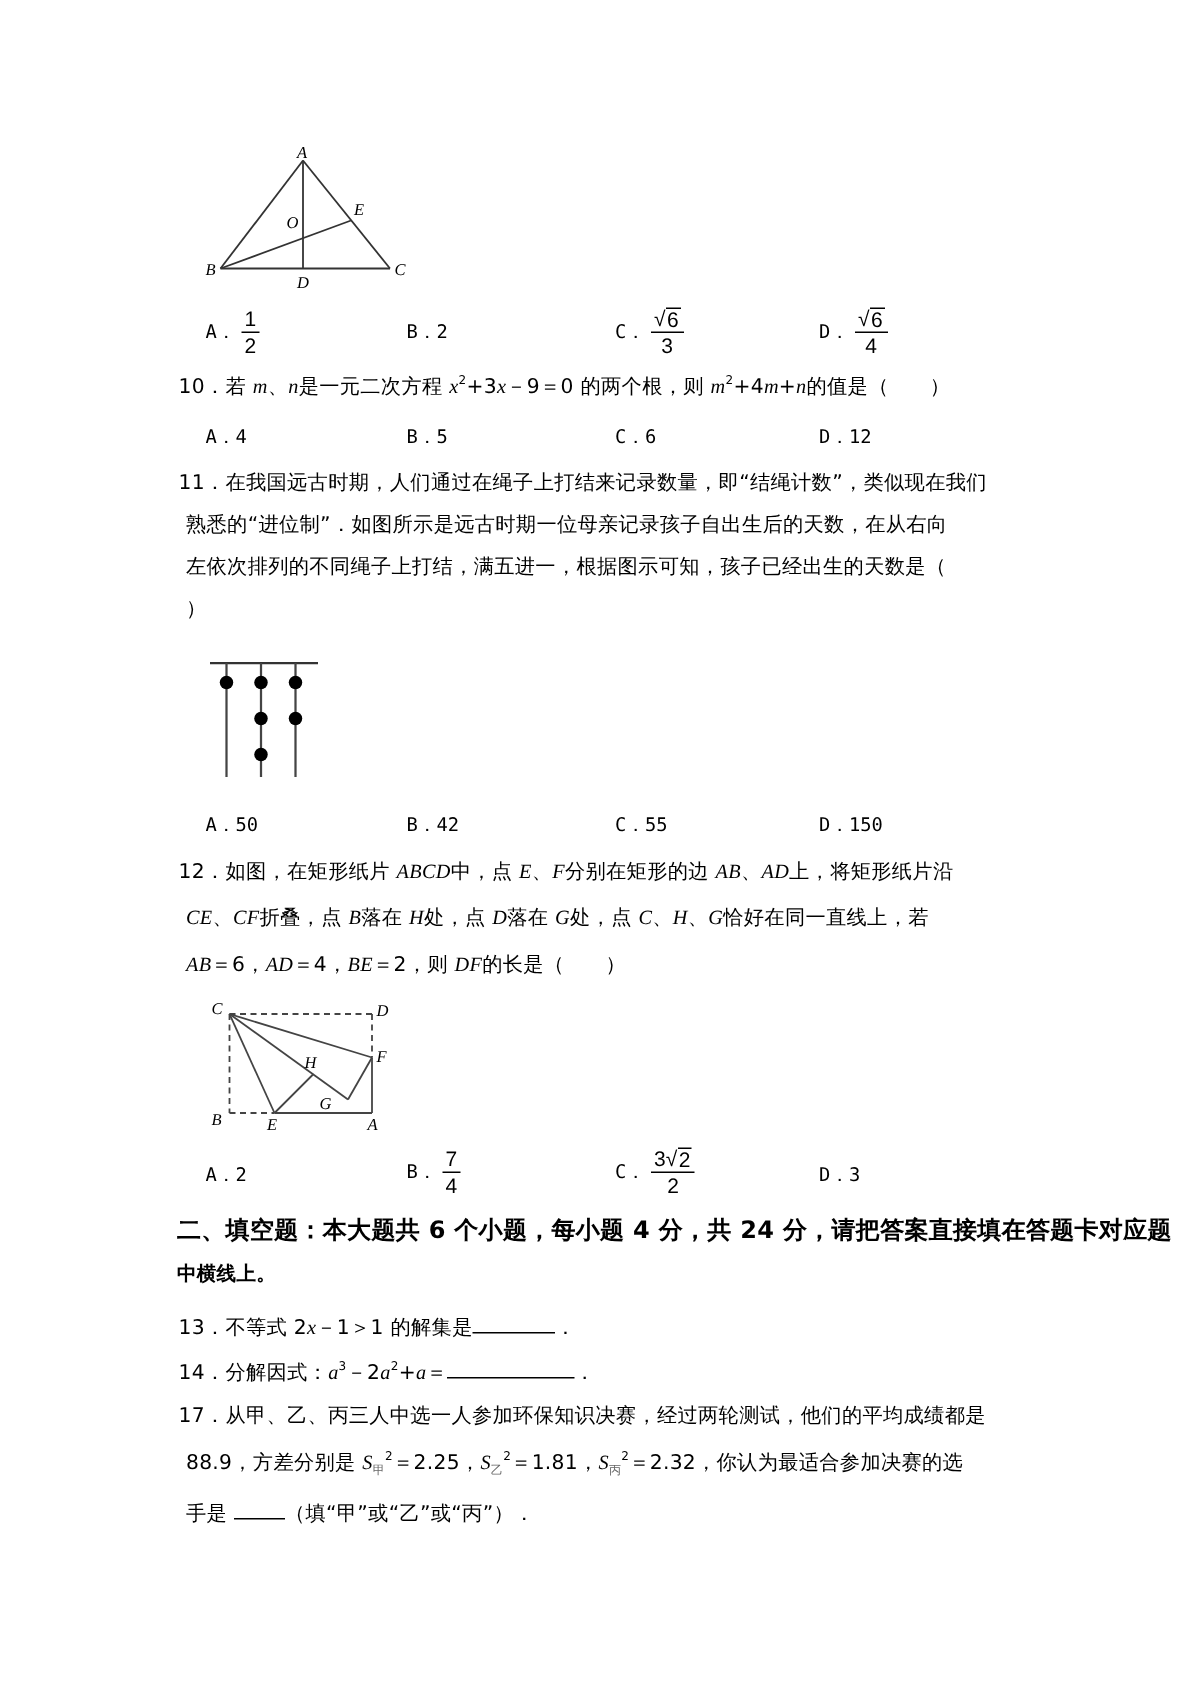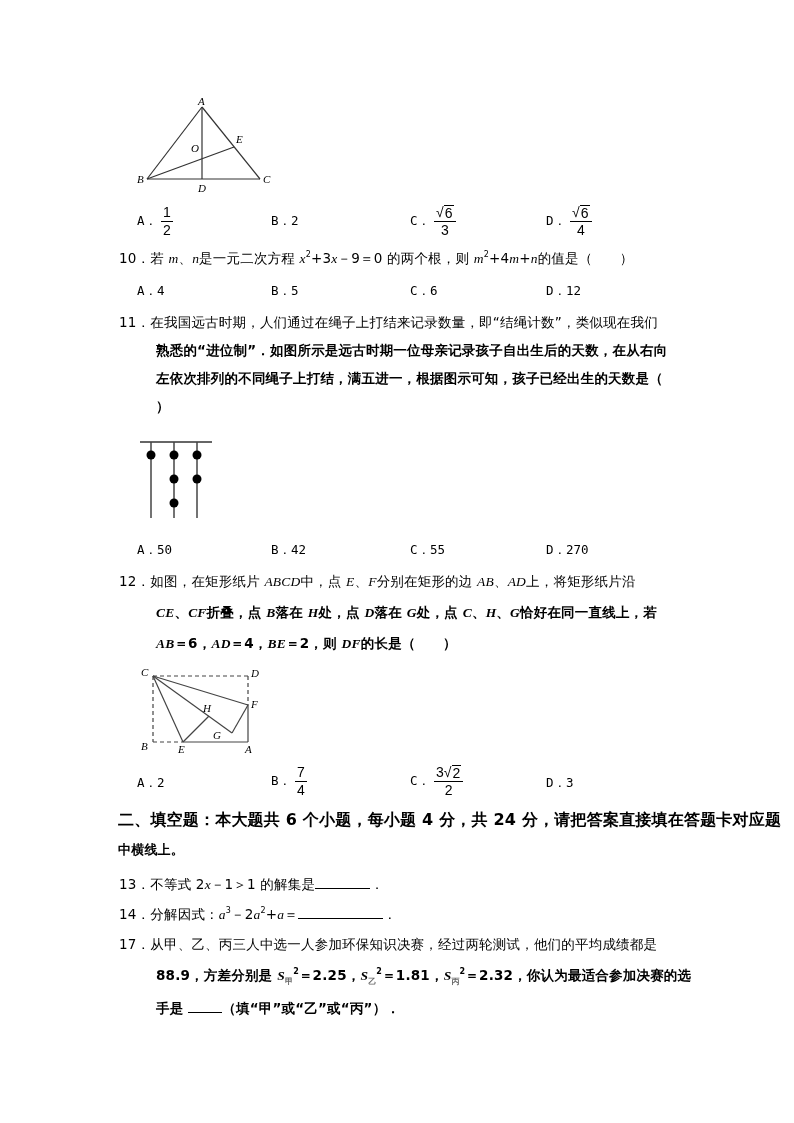--- a/index.html
+++ b/index.html
@@ -1,20 +1,20 @@
 <!DOCTYPE html>
 <html><head>
 <meta charset="utf-8">
 <style>
   html, body { margin: 0; padding: 0; background: #ffffff; }
   body { width: 794px; height: 1123px; position: relative; overflow: hidden;
          font-family: "DejaVu Sans", "Liberation Sans", sans-serif; color: #000; }
   .abs { position: absolute; }
   .line { position: absolute; left: 119px; font-size: 13.5px; line-height: 18px; white-space: nowrap; letter-spacing: 0.2px; }
-  .cont { left: 156px; font-weight: bold; }
+  .cont { left: 124px; }
   .opt { position: absolute; font-family: "DejaVu Sans Mono", "Liberation Mono", monospace; font-size: 12.5px; white-space: nowrap; }
   .opt .lbl { display: inline-block; vertical-align: middle; }
   .frac { display: inline-flex; flex-direction: column; align-items: center; vertical-align: middle; margin-left: 4px;
           font-family: "Liberation Sans", sans-serif; font-size: 14px; line-height: 15px; }
   .frac .num { border-bottom: 1px solid #000; padding: 0 2px 1px 2px; }
   .frac .den { padding-top: 1px; }
   .sqrt { display: inline-flex; align-items: flex-start; }
   .sqrt .rad { font-size: 14px; }
   .sqrt .under { border-top: 1px solid #000; padding: 0 1px; line-height: 14px; }
   i.v { font-family: "Liberation Serif", serif; font-style: italic; }
@@ -96,21 +96,21 @@
     <circle cx="36" cy="41" r="4.5" fill="#000"></circle>
     <circle cx="36" cy="65" r="4.5" fill="#000"></circle>
     <line x1="59" y1="4" x2="59" y2="80" stroke="#444" stroke-width="1.5"></line>
     <circle cx="59" cy="17" r="4.5" fill="#000"></circle>
     <circle cx="59" cy="41" r="4.5" fill="#000"></circle>
   </svg>
 
 <div class="opt" style="left:137px;top:542px"><span>A．</span><span>50</span></div>
 <div class="opt" style="left:271px;top:542px"><span>B．</span><span>42</span></div>
 <div class="opt" style="left:410px;top:542px"><span>C．</span><span>55</span></div>
-<div class="opt" style="left:546px;top:542px"><span>D．</span><span>270</span></div>
+<div class="opt" style="left:546px;top:542px"><span>D．</span><span>150</span></div>
 
 <div class="line" style="top:572px">
   <span>12．如图，在矩形纸片 </span><i class="v">ABCD</i><span>中，点 </span><i class="v">E</i><span>、</span><i class="v">F</i><span>分别在矩形的边 </span><i class="v">AB</i><span>、</span><i class="v">AD</i><span>上，将矩形纸片沿</span>
 </div>
 <div class="line cont" style="top:603px">
   <i class="v">CE</i><span>、</span><i class="v">CF</i><span>折叠，点 </span><i class="v">B</i><span>落在 </span><i class="v">H</i><span>处，点 </span><i class="v">D</i><span>落在 </span><i class="v">G</i><span>处，点 </span><i class="v">C</i><span>、</span><i class="v">H</i><span>、</span><i class="v">G</i><span>恰好在同一直线上，若</span>
 </div>
 <div class="line cont" style="top:634px">
   <i class="v">AB</i><span>＝6，</span><i class="v">AD</i><span>＝4，</span><i class="v">BE</i><span>＝2，则 </span><i class="v">DF</i><span>的长是（　　）</span>
 </div>

